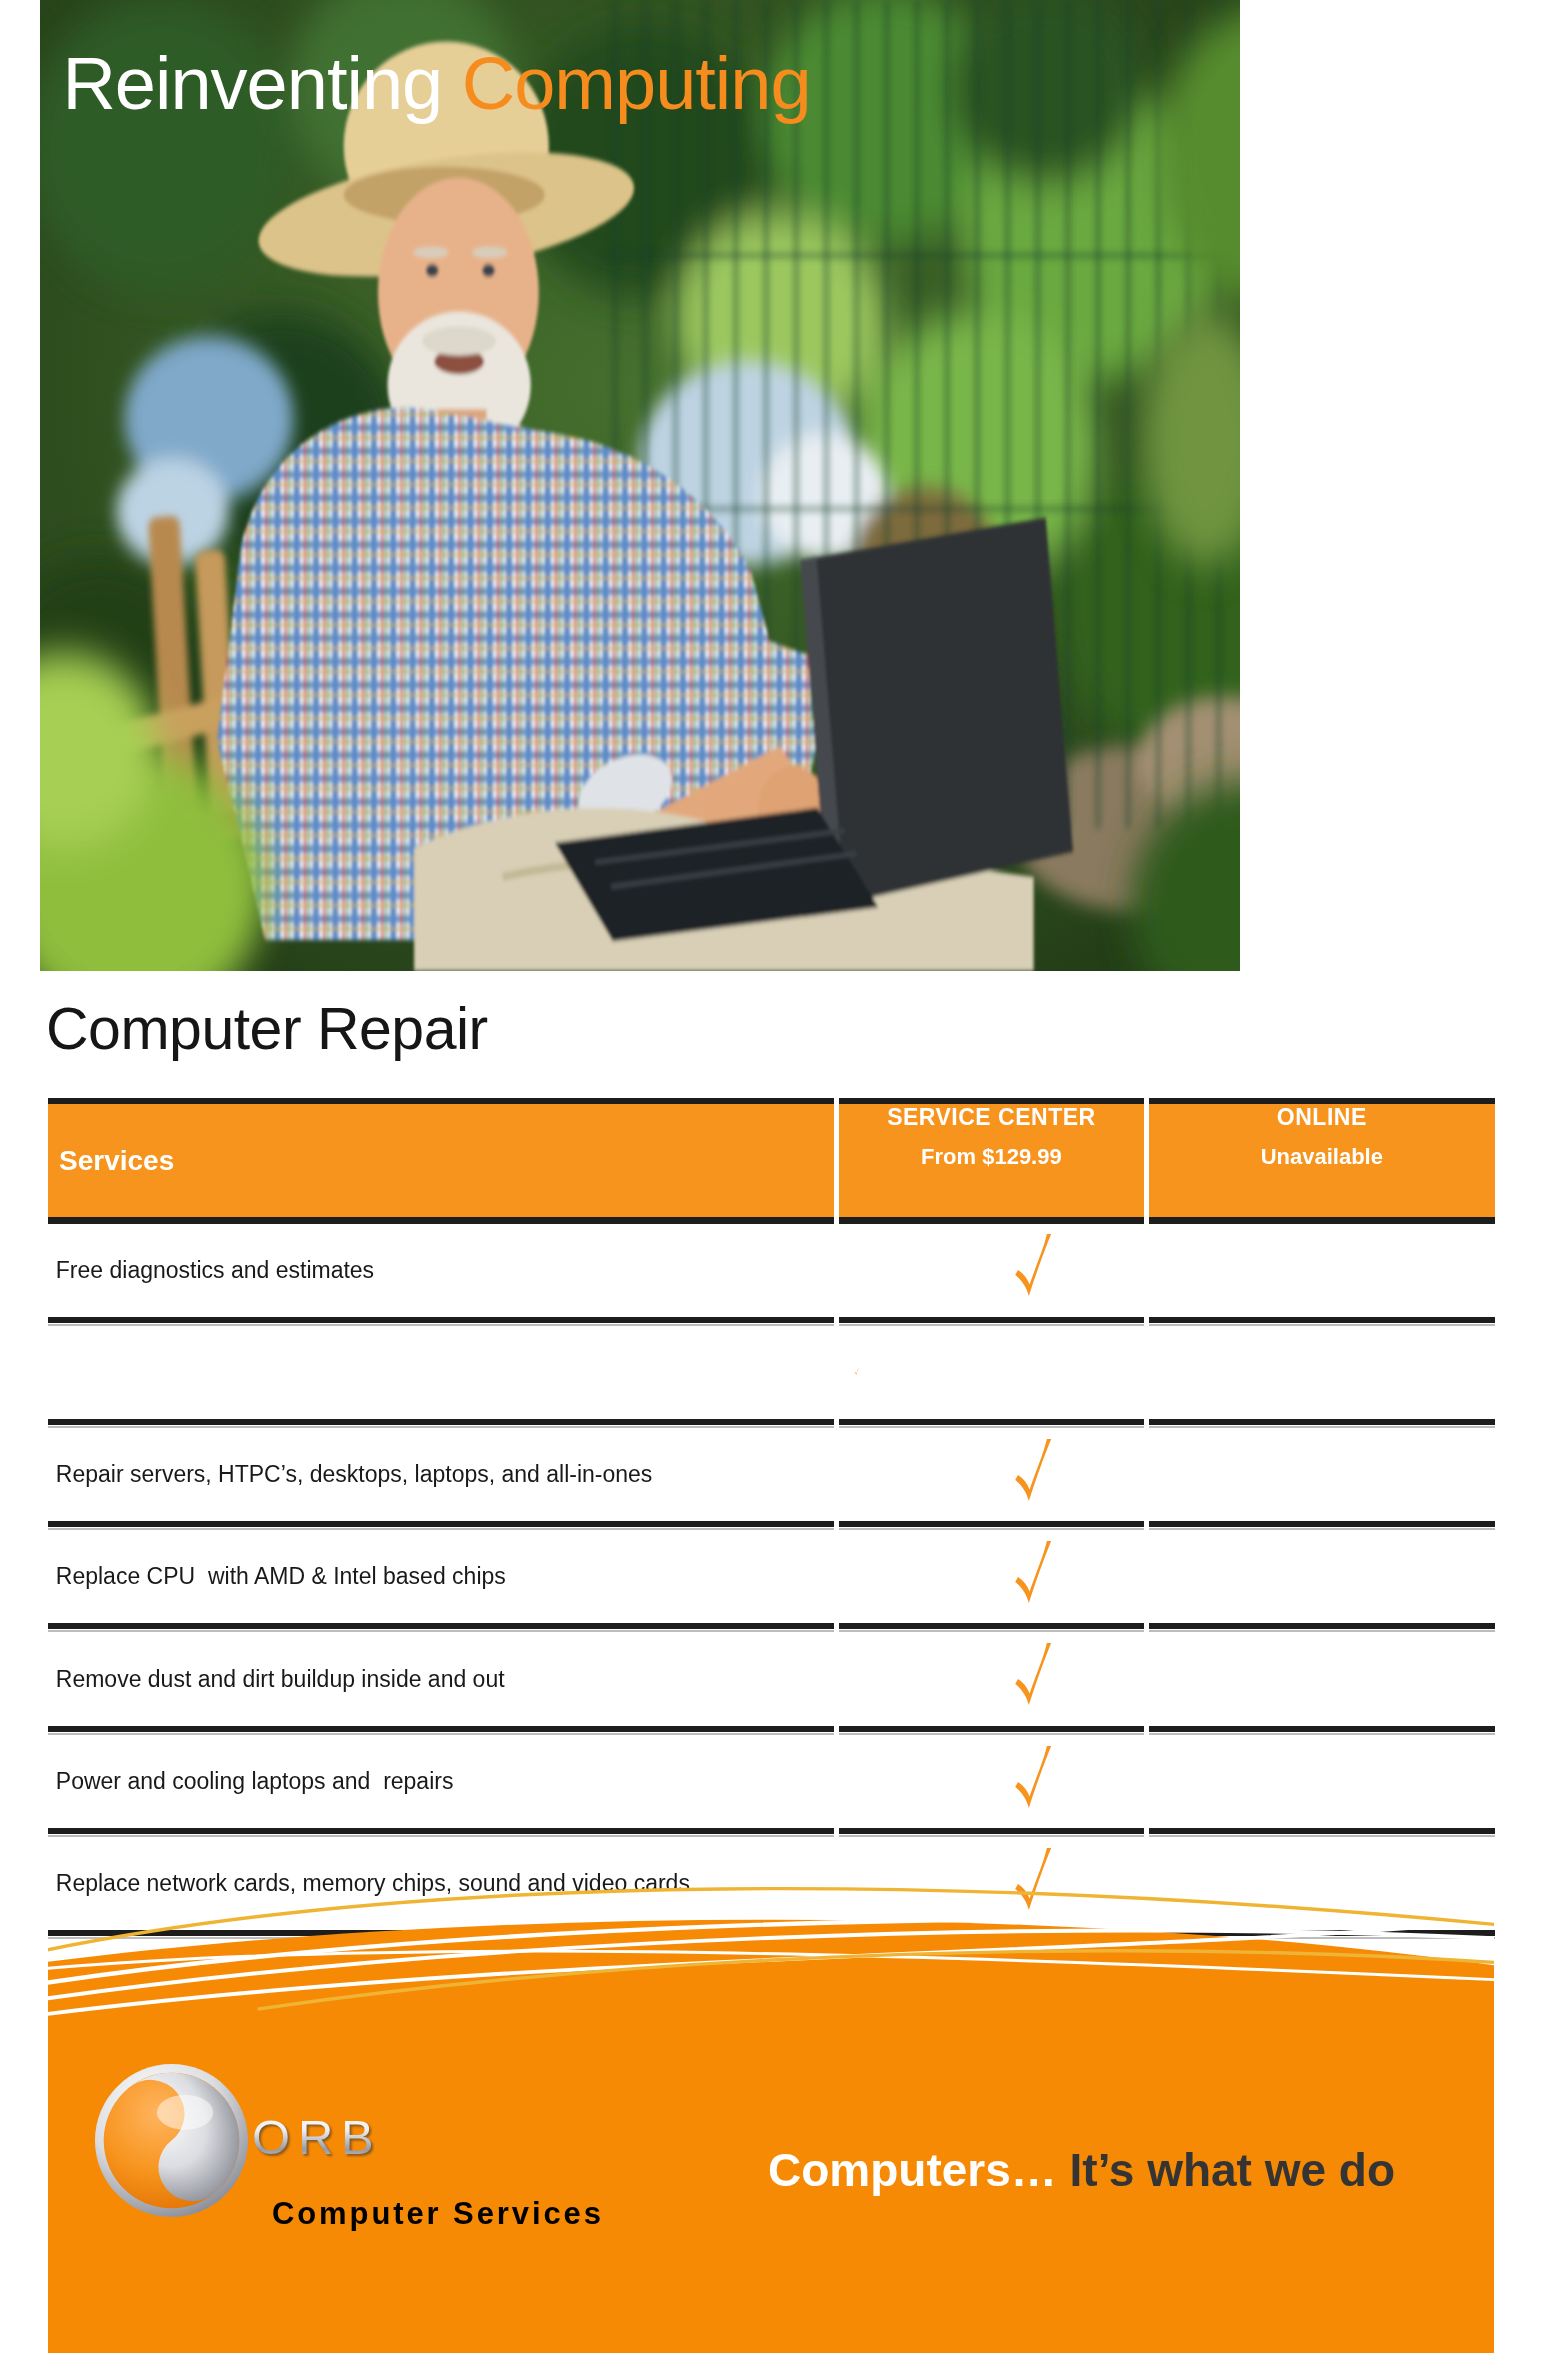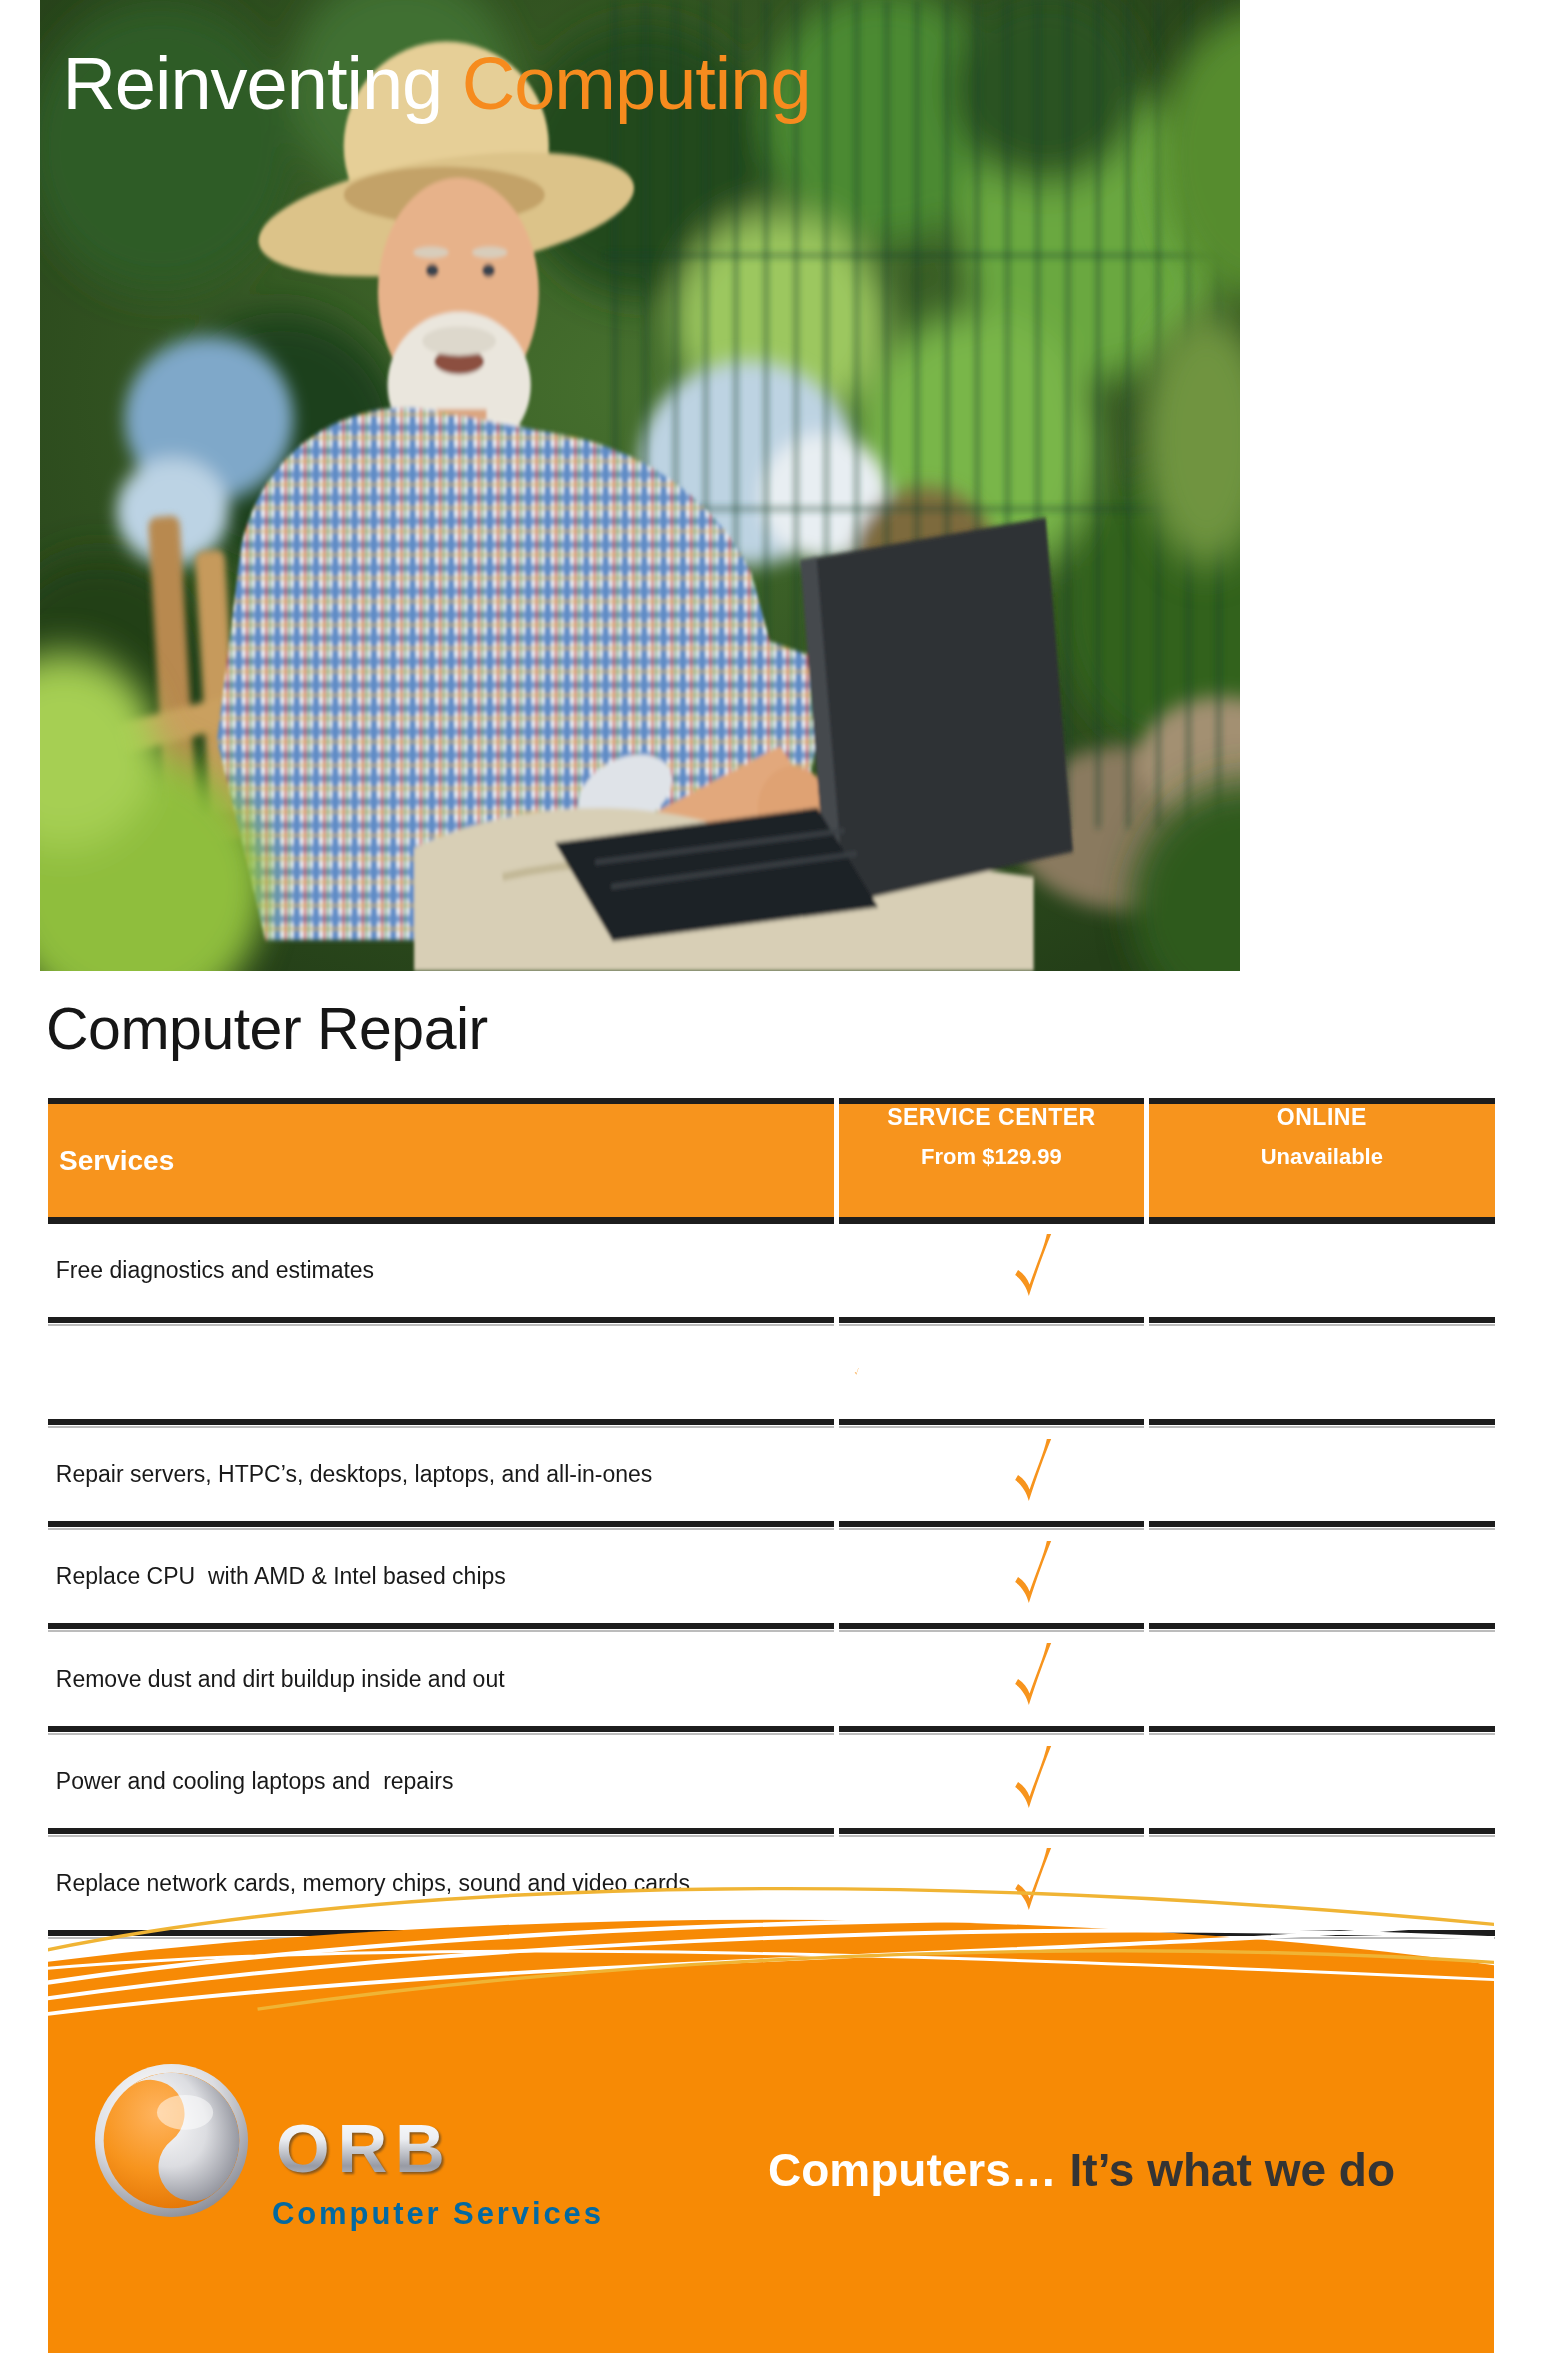--- a/index.html
+++ b/index.html
@@ -37,27 +37,27 @@
   .check{width:52px;height:72px;}
   .sep-row .seg{height:9.3px;background:linear-gradient(to bottom,
         #1d1d1d 0,#1d1d1d 5.8px,transparent 5.8px,transparent 7.3px,#bcbcbc 7.3px,#bcbcbc 8.8px,transparent 8.8px);}
   .sep-row .gap{height:9.3px;background:transparent;}
 
   
   .footer{position:absolute;left:48px;top:1880px;width:1446px;height:473px;}
   .footer .swoosh{position:absolute;left:0;top:0;width:1446px;height:473px;}
   .orb-logo{position:absolute;left:46px;top:181px;width:155px;height:159px;}
   .orb-logo svg{width:100%;height:100%;display:block;}
-  .orb-word{position:absolute;left:228px;top:229px;font-size:69px;font-weight:bold;
+  .orb-word{position:absolute;left:204px;top:229px;font-size:49px;font-weight:normal;
             letter-spacing:7.8px;
             background:linear-gradient(180deg,#ffffff 0%,#eceef2 38%,#989ba4 72%,#cfd1d8 100%);
             -webkit-background-clip:text;background-clip:text;color:transparent;
             filter:drop-shadow(2.4px 2.9px 1px rgba(45,45,45,0.55));}
   .orb-sub{position:absolute;left:224px;top:316px;font-size:31px;font-weight:bold;
-           letter-spacing:2.9px;color:#0369a1;white-space:nowrap;}
+           letter-spacing:2.9px;color:#000000;white-space:nowrap;}
   .tagline{position:absolute;left:720px;top:263px;font-size:46px;font-weight:bold;white-space:nowrap;}
   .tag-white{color:#ffffff;}
   .tag-dark{color:#343434;}
 </style>
 </head>
 <body>
 
 <div class="page">
 
   <div class="hero">

